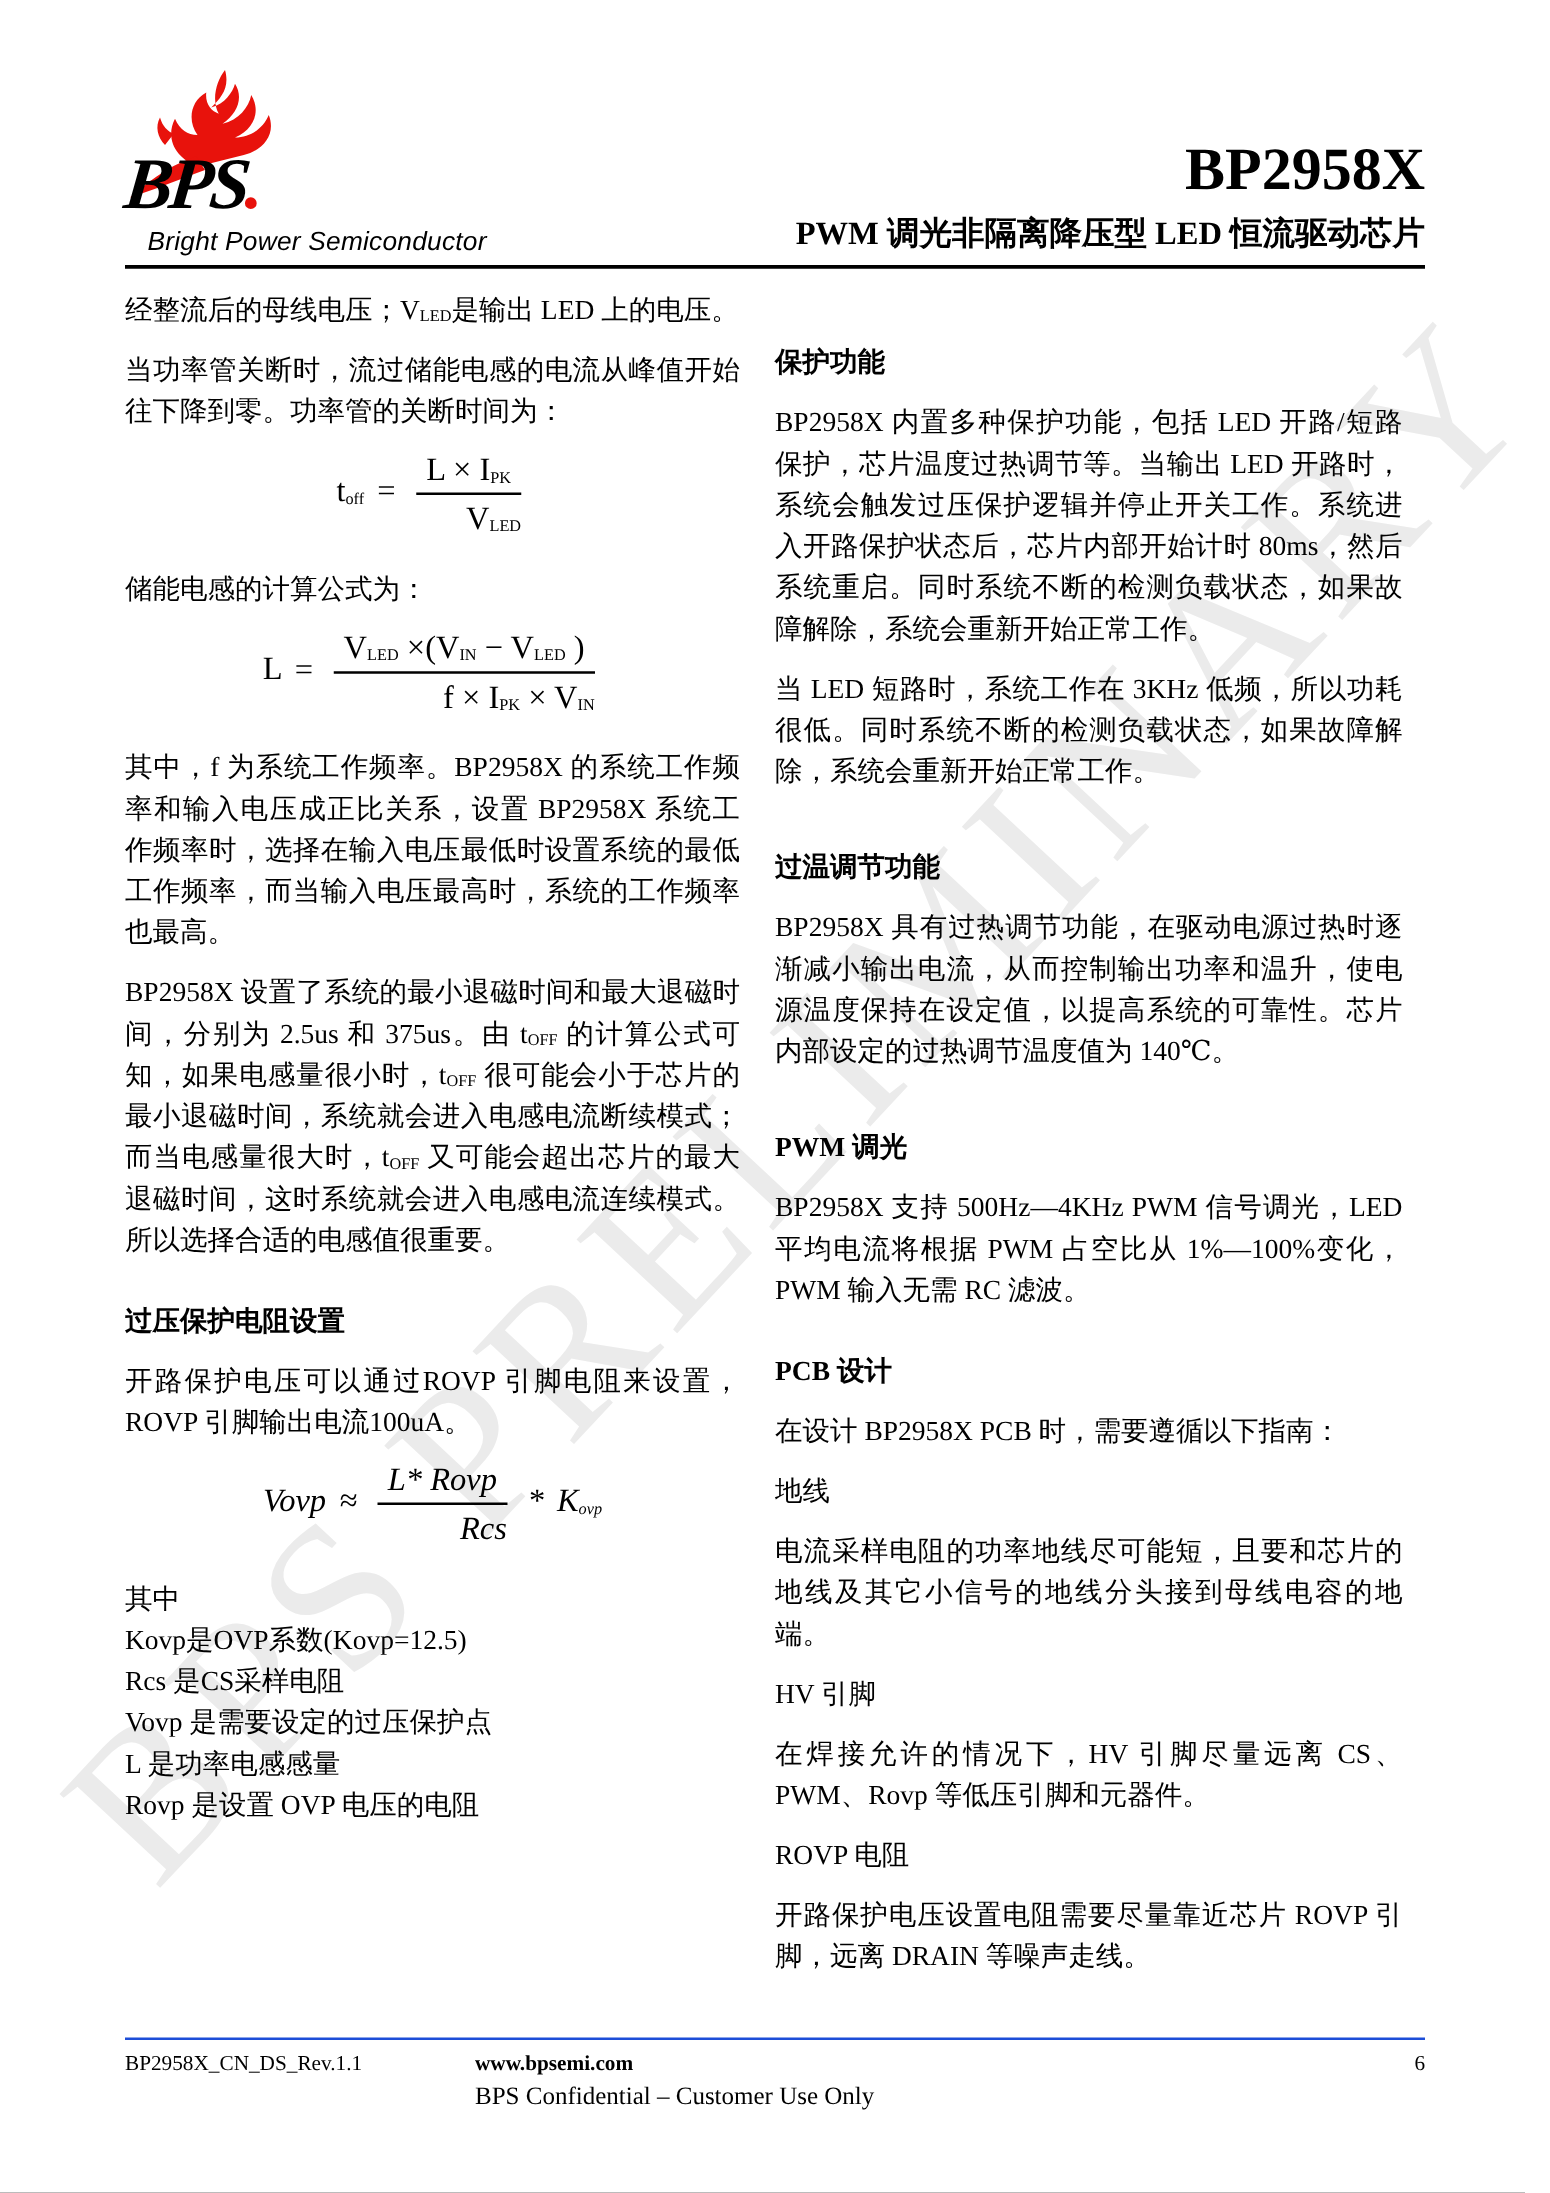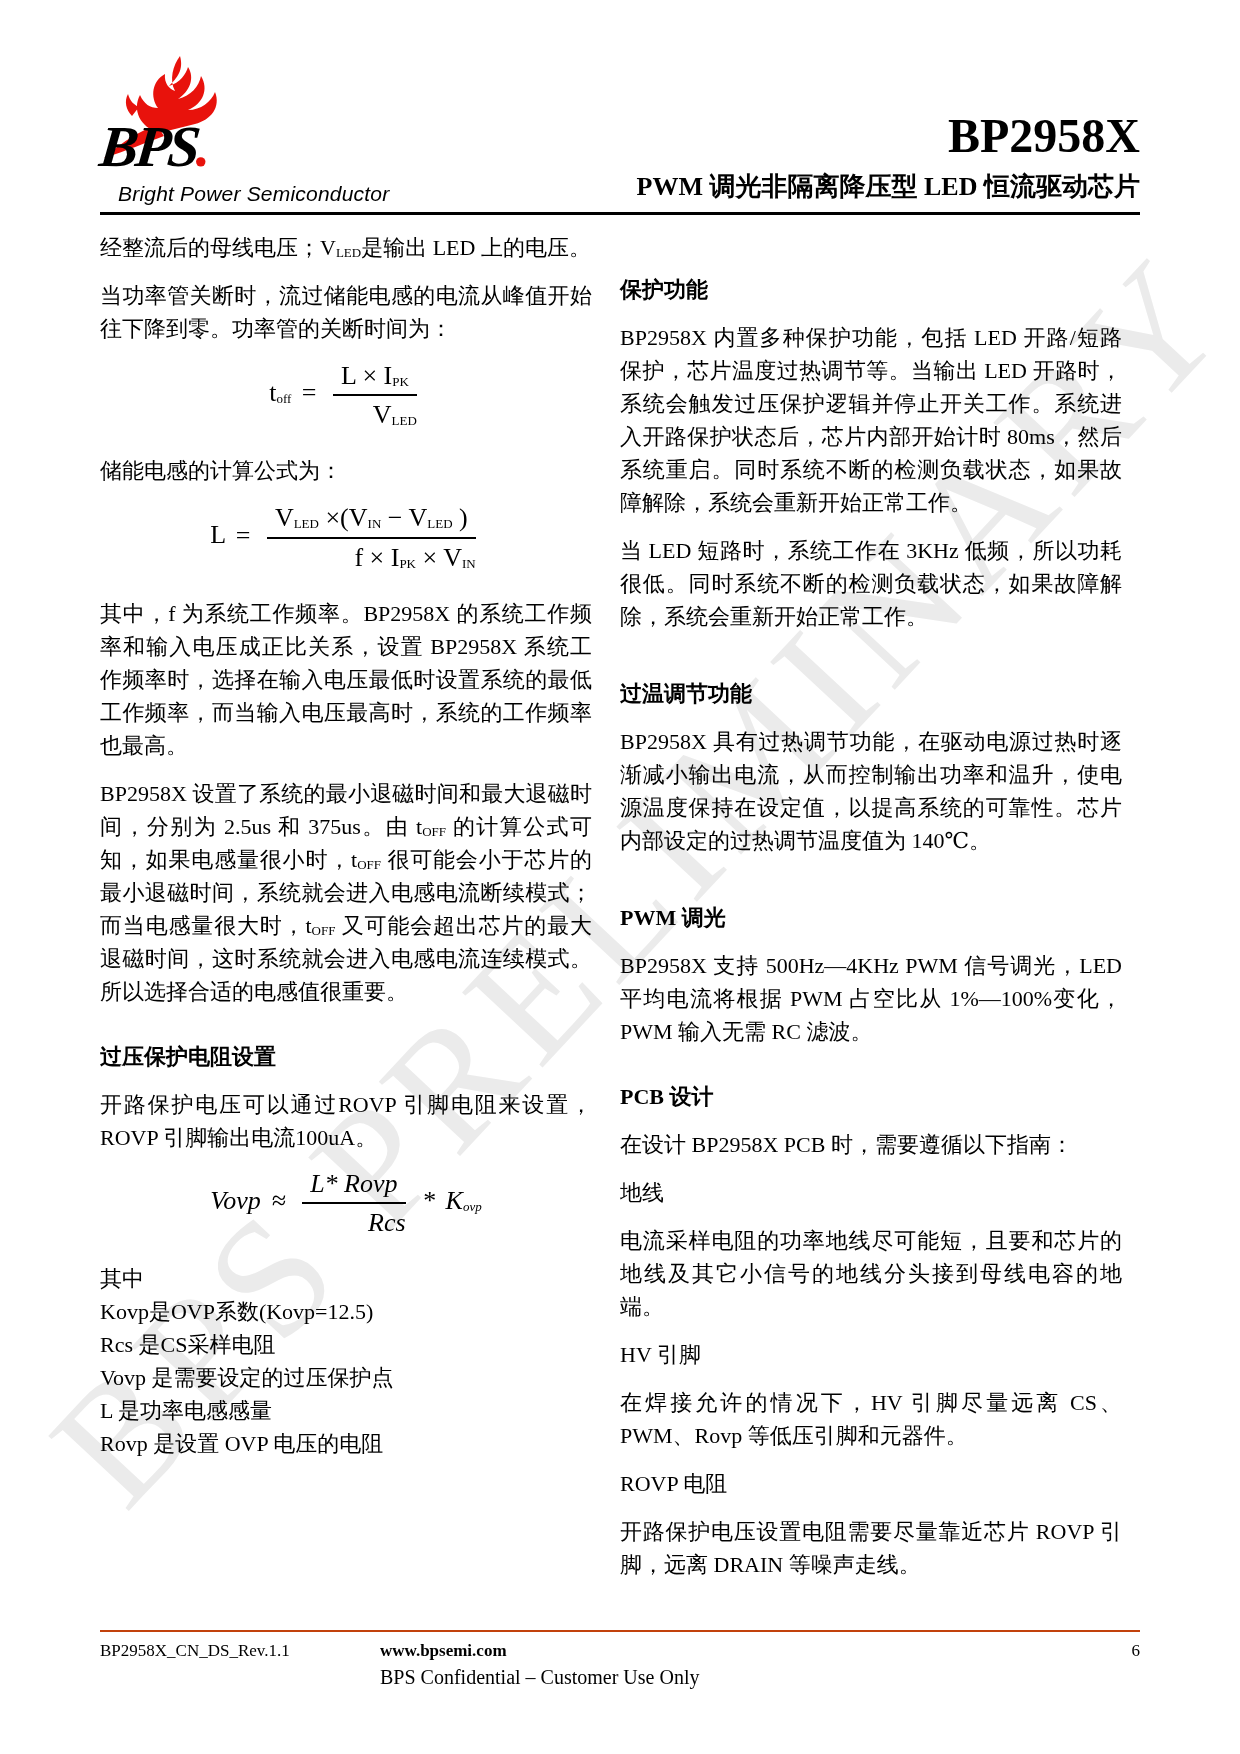--- a/index.html
+++ b/index.html
@@ -49,21 +49,21 @@
   .formula { text-align:center; margin:14px 0 24px 0; font-size:26px; line-height:1.2; }
   .frac { display:inline-block; vertical-align:middle; text-align:right; margin:0 6px; }
   .frac .num { display:block; border-bottom:2px solid #000; padding:0 8px 3px 8px; }
   .frac .den { display:block; padding-top:3px; }
   .formula .rel { margin:0 4px; }
   .it { font-style:italic; }
   .defs div { line-height:33px; }
 
   
   .pagefoot { position:absolute; z-index:1; left:100px; right:100px; top:1630px;
-              border-top:2px solid #c2410c; padding-top:7px;
+              border-top:2px solid #1d4ed8; padding-top:7px;
               font-size:17px; line-height:1.4; }
   .footrow { display:flex; justify-content:space-between; align-items:flex-start; }
   .f-left  { width:280px; }
   .f-center { text-align:left; flex:1; }
   .f-center .site { font-weight:bold; }
   .f-center .conf { font-size:20px; }
   .f-right { width:280px; text-align:right; }
 </style>
 </head>
 <body>

